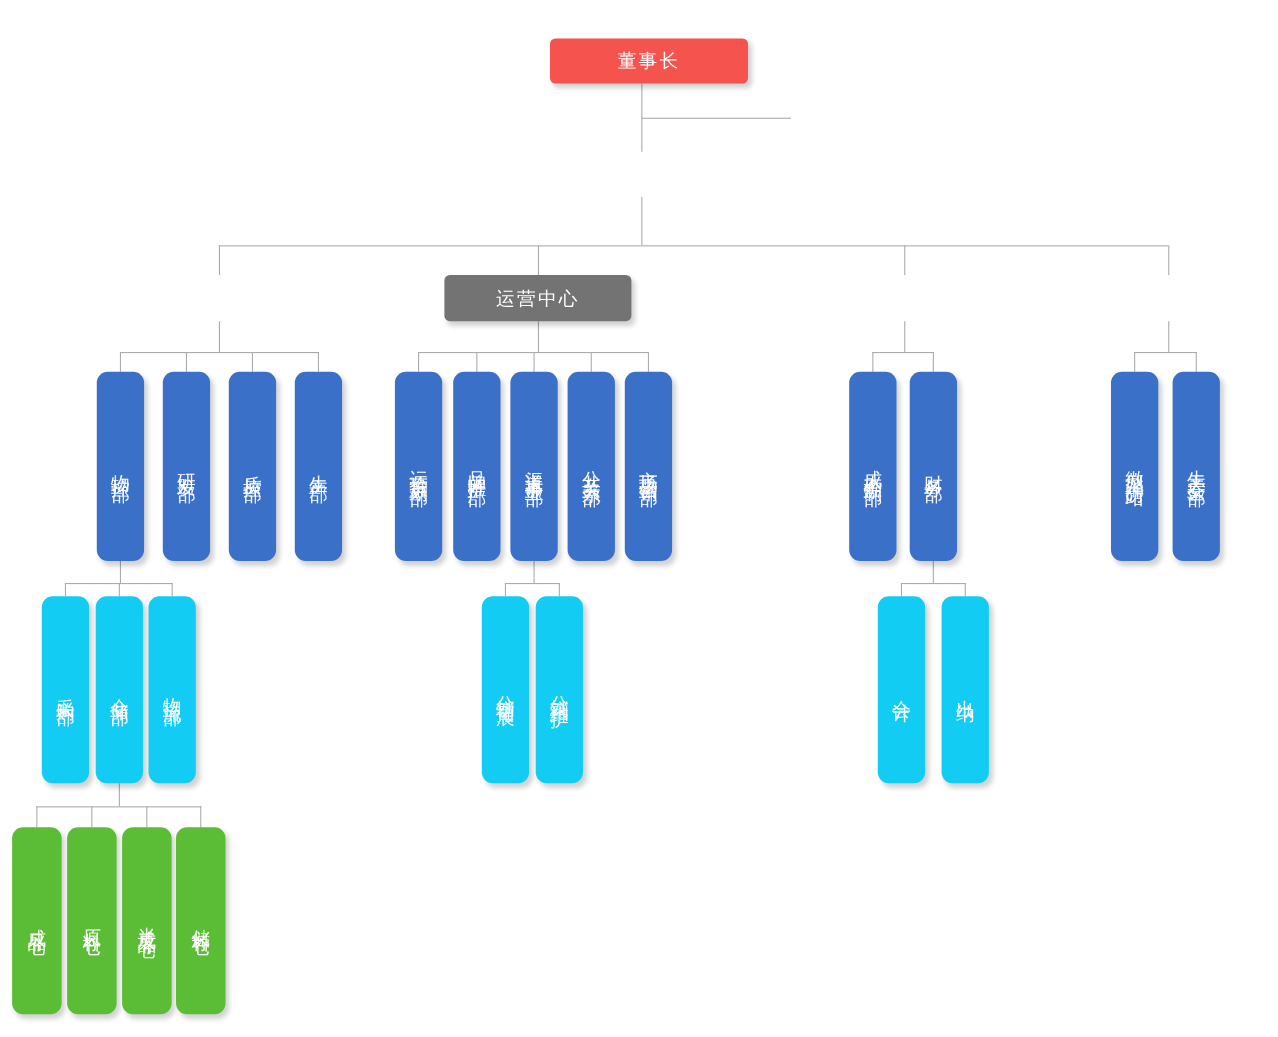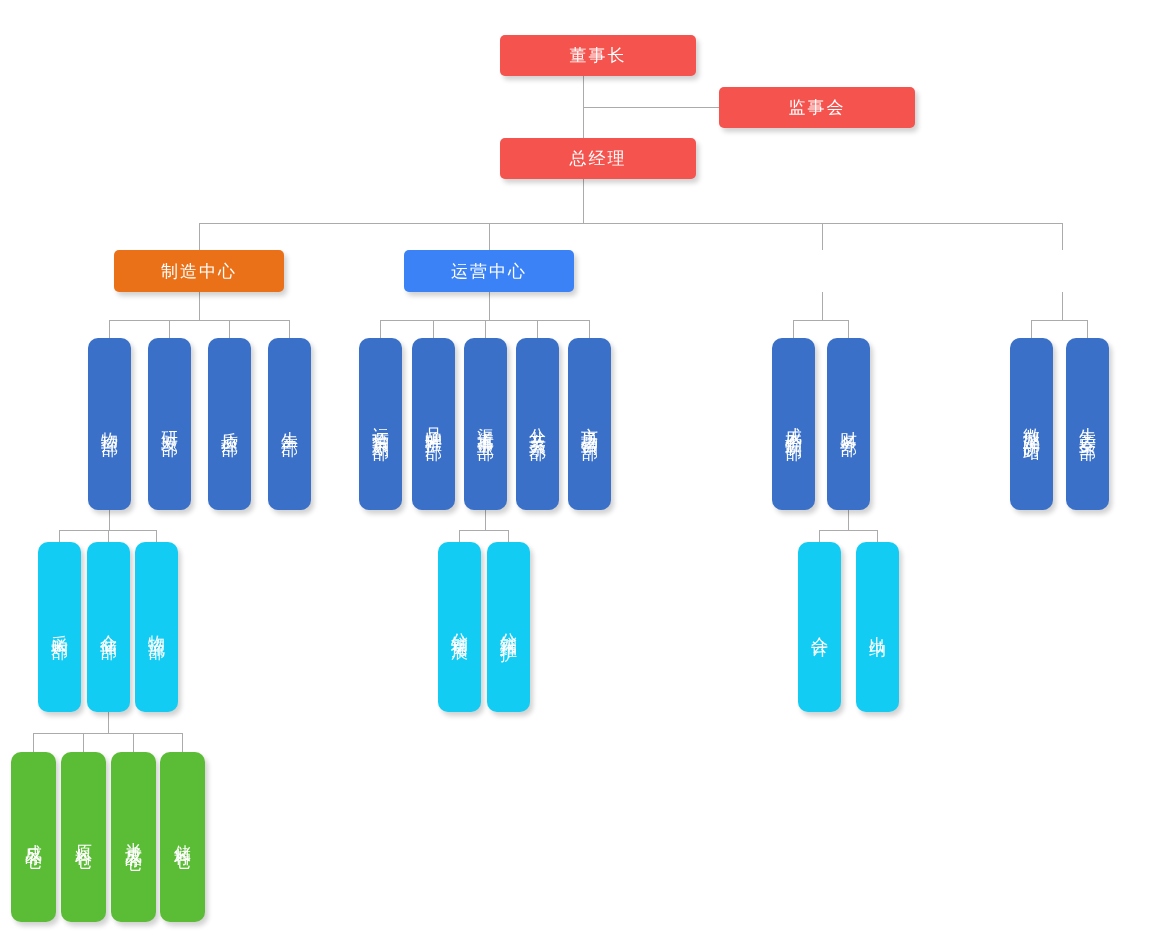--- a/index.html
+++ b/index.html
@@ -6,21 +6,21 @@
   html,body { background:#ffffff; }
   .canvas {
     position:relative; width:1162px; height:943px; background:#ffffff;
     overflow:hidden; font-family:"Liberation Sans", sans-serif;
   }
   .node {
     position:absolute; display:flex; align-items:center; justify-content:center;
     color:var(--node-text,#ffffff); box-shadow:3px 4px 5px rgba(0,0,0,0.18);
     font-size:17px;
   }
-  .h-node { width:196px; height:41px; border-radius:5px; letter-spacing:2px; }
+  .h-node { width:180px; height:41px; border-radius:5px; letter-spacing:2px; }
   .lv2.h-node { width:170px; height:42px; }
   .v-node {
     writing-mode:vertical-rl; text-orientation:upright;
     border-radius:10px; letter-spacing:4px;
   }
   .lv3 { width:43px; height:172px; }
   .lv4 { width:43px; height:170px; }
   .lv5 { width:45px; height:170px; }
   .vl, .hl { position:absolute; background:var(--connector,#ababab); }
   .vl { width:1px; }
@@ -82,25 +82,22 @@
   <i class="vl" style="left:877px;top:530px;height:12px"></i>
 
   <i class="vl" style="left:108px;top:712px;height:21px"></i>
   <i class="hl" style="left:33px;top:733px;width:150px"></i>
   <i class="vl" style="left:33px;top:733px;height:19px"></i>
   <i class="vl" style="left:83px;top:733px;height:19px"></i>
   <i class="vl" style="left:133px;top:733px;height:19px"></i>
   <i class="vl" style="left:182px;top:733px;height:19px"></i>
 
   <div class="node h-node lv1" style="left: 500px; top: 35px; background-color: rgb(244, 83, 78);">董事长</div>
-  <div class="node h-node lv1" style="left: 719px; top: 87px; background-color: rgb(244, 83, 78);">监事会</div>
-  <div class="node h-node lv1" style="left: 500px; top: 138px; background-color: rgb(244, 83, 78);">总经理</div>
 
-  <div class="node h-node lv2" style="left: 114px; top: 250px; background-color: rgb(234, 113, 24);">制造中心</div>
-  <div class="node h-node lv2" style="left: 404px; top: 250px; background-color: #3b82f6;">运营中心</div>
+  <div class="node h-node lv2" style="left: 404px; top: 250px; background-color: #737373;">运营中心</div>
 
   <div class="node v-node lv3" style="left: 88px; top: 338px; background-color: rgb(58, 112, 200);">物控部</div>
   <div class="node v-node lv3" style="left: 148px; top: 338px; background-color: rgb(58, 112, 200);">研发部</div>
   <div class="node v-node lv3" style="left: 208px; top: 338px; background-color: rgb(58, 112, 200);">质控部</div>
   <div class="node v-node lv3" style="left: 268px; top: 338px; background-color: rgb(58, 112, 200);">生产部</div>
   <div class="node v-node lv3" style="left: 359px; top: 338px; background-color: rgb(58, 112, 200);">运营策划部</div>
   <div class="node v-node lv3" style="left: 412px; top: 338px; background-color: rgb(58, 112, 200);">品牌推广部</div>
   <div class="node v-node lv3" style="left: 464px; top: 338px; background-color: rgb(58, 112, 200);">渠道事业部</div>
   <div class="node v-node lv3" style="left: 516px; top: 338px; background-color: rgb(58, 112, 200);">公共关系部</div>
   <div class="node v-node lv3" style="left: 568px; top: 338px; background-color: rgb(58, 112, 200);">市场营销部</div>

